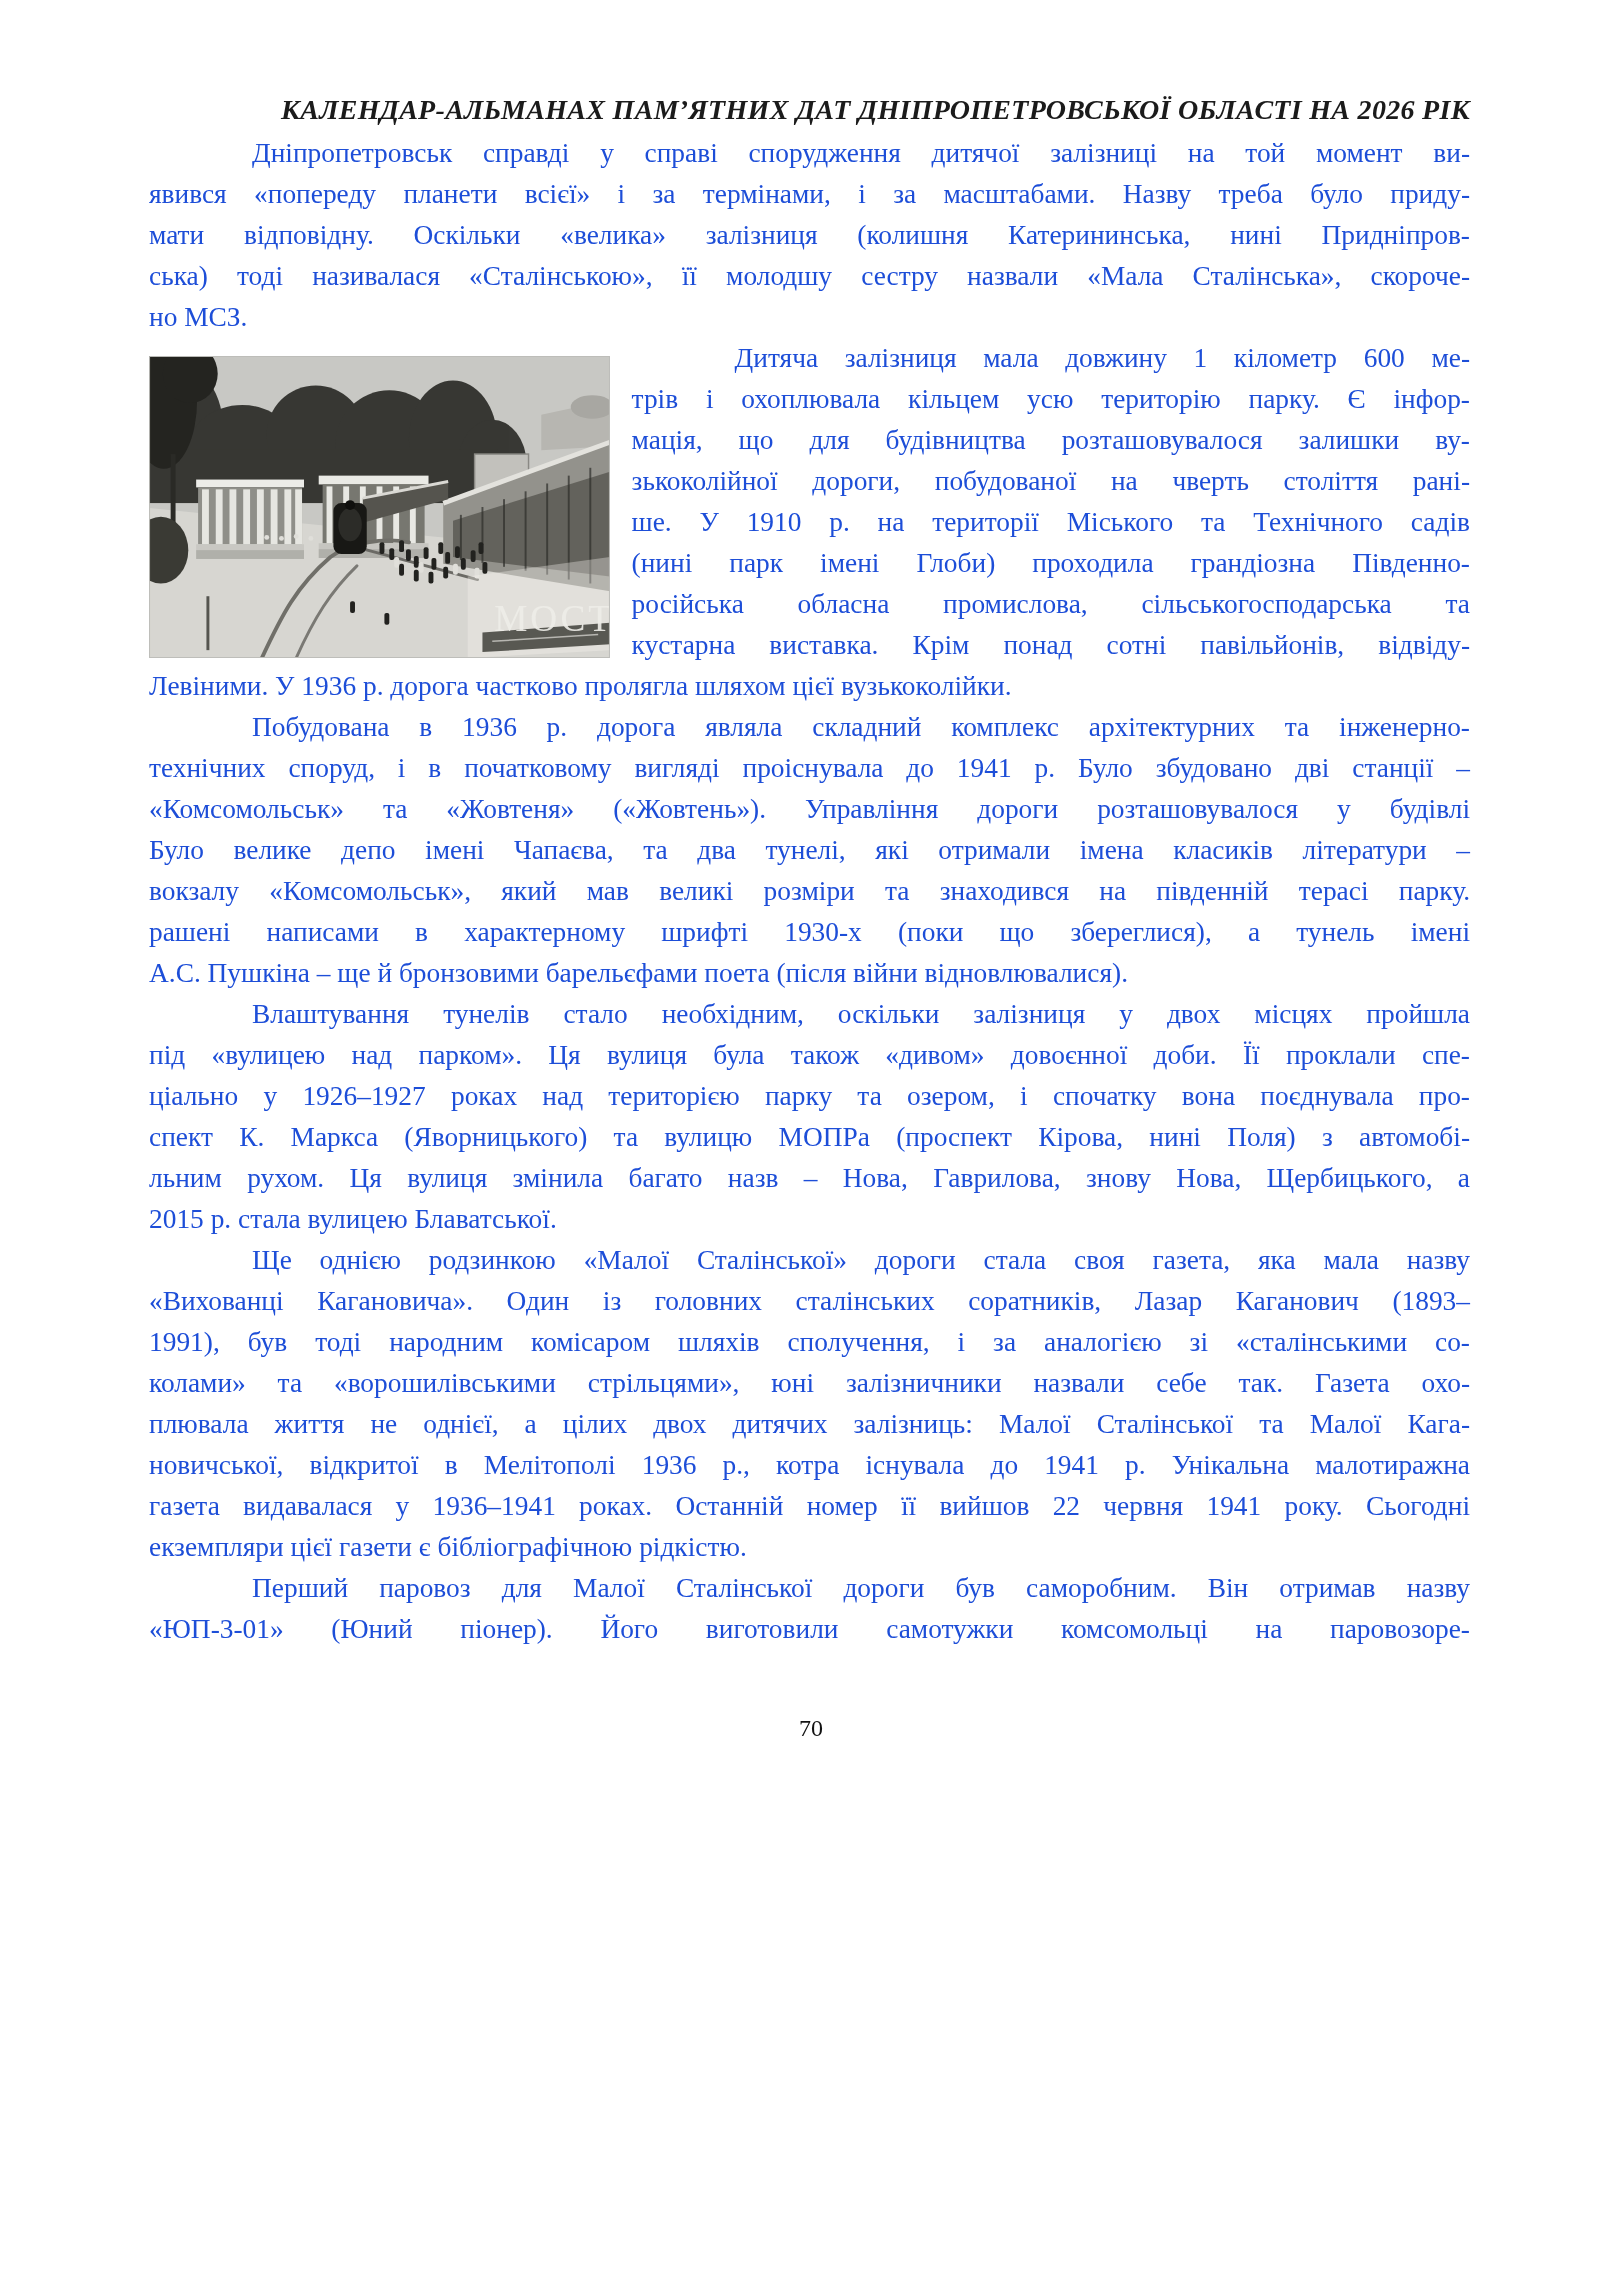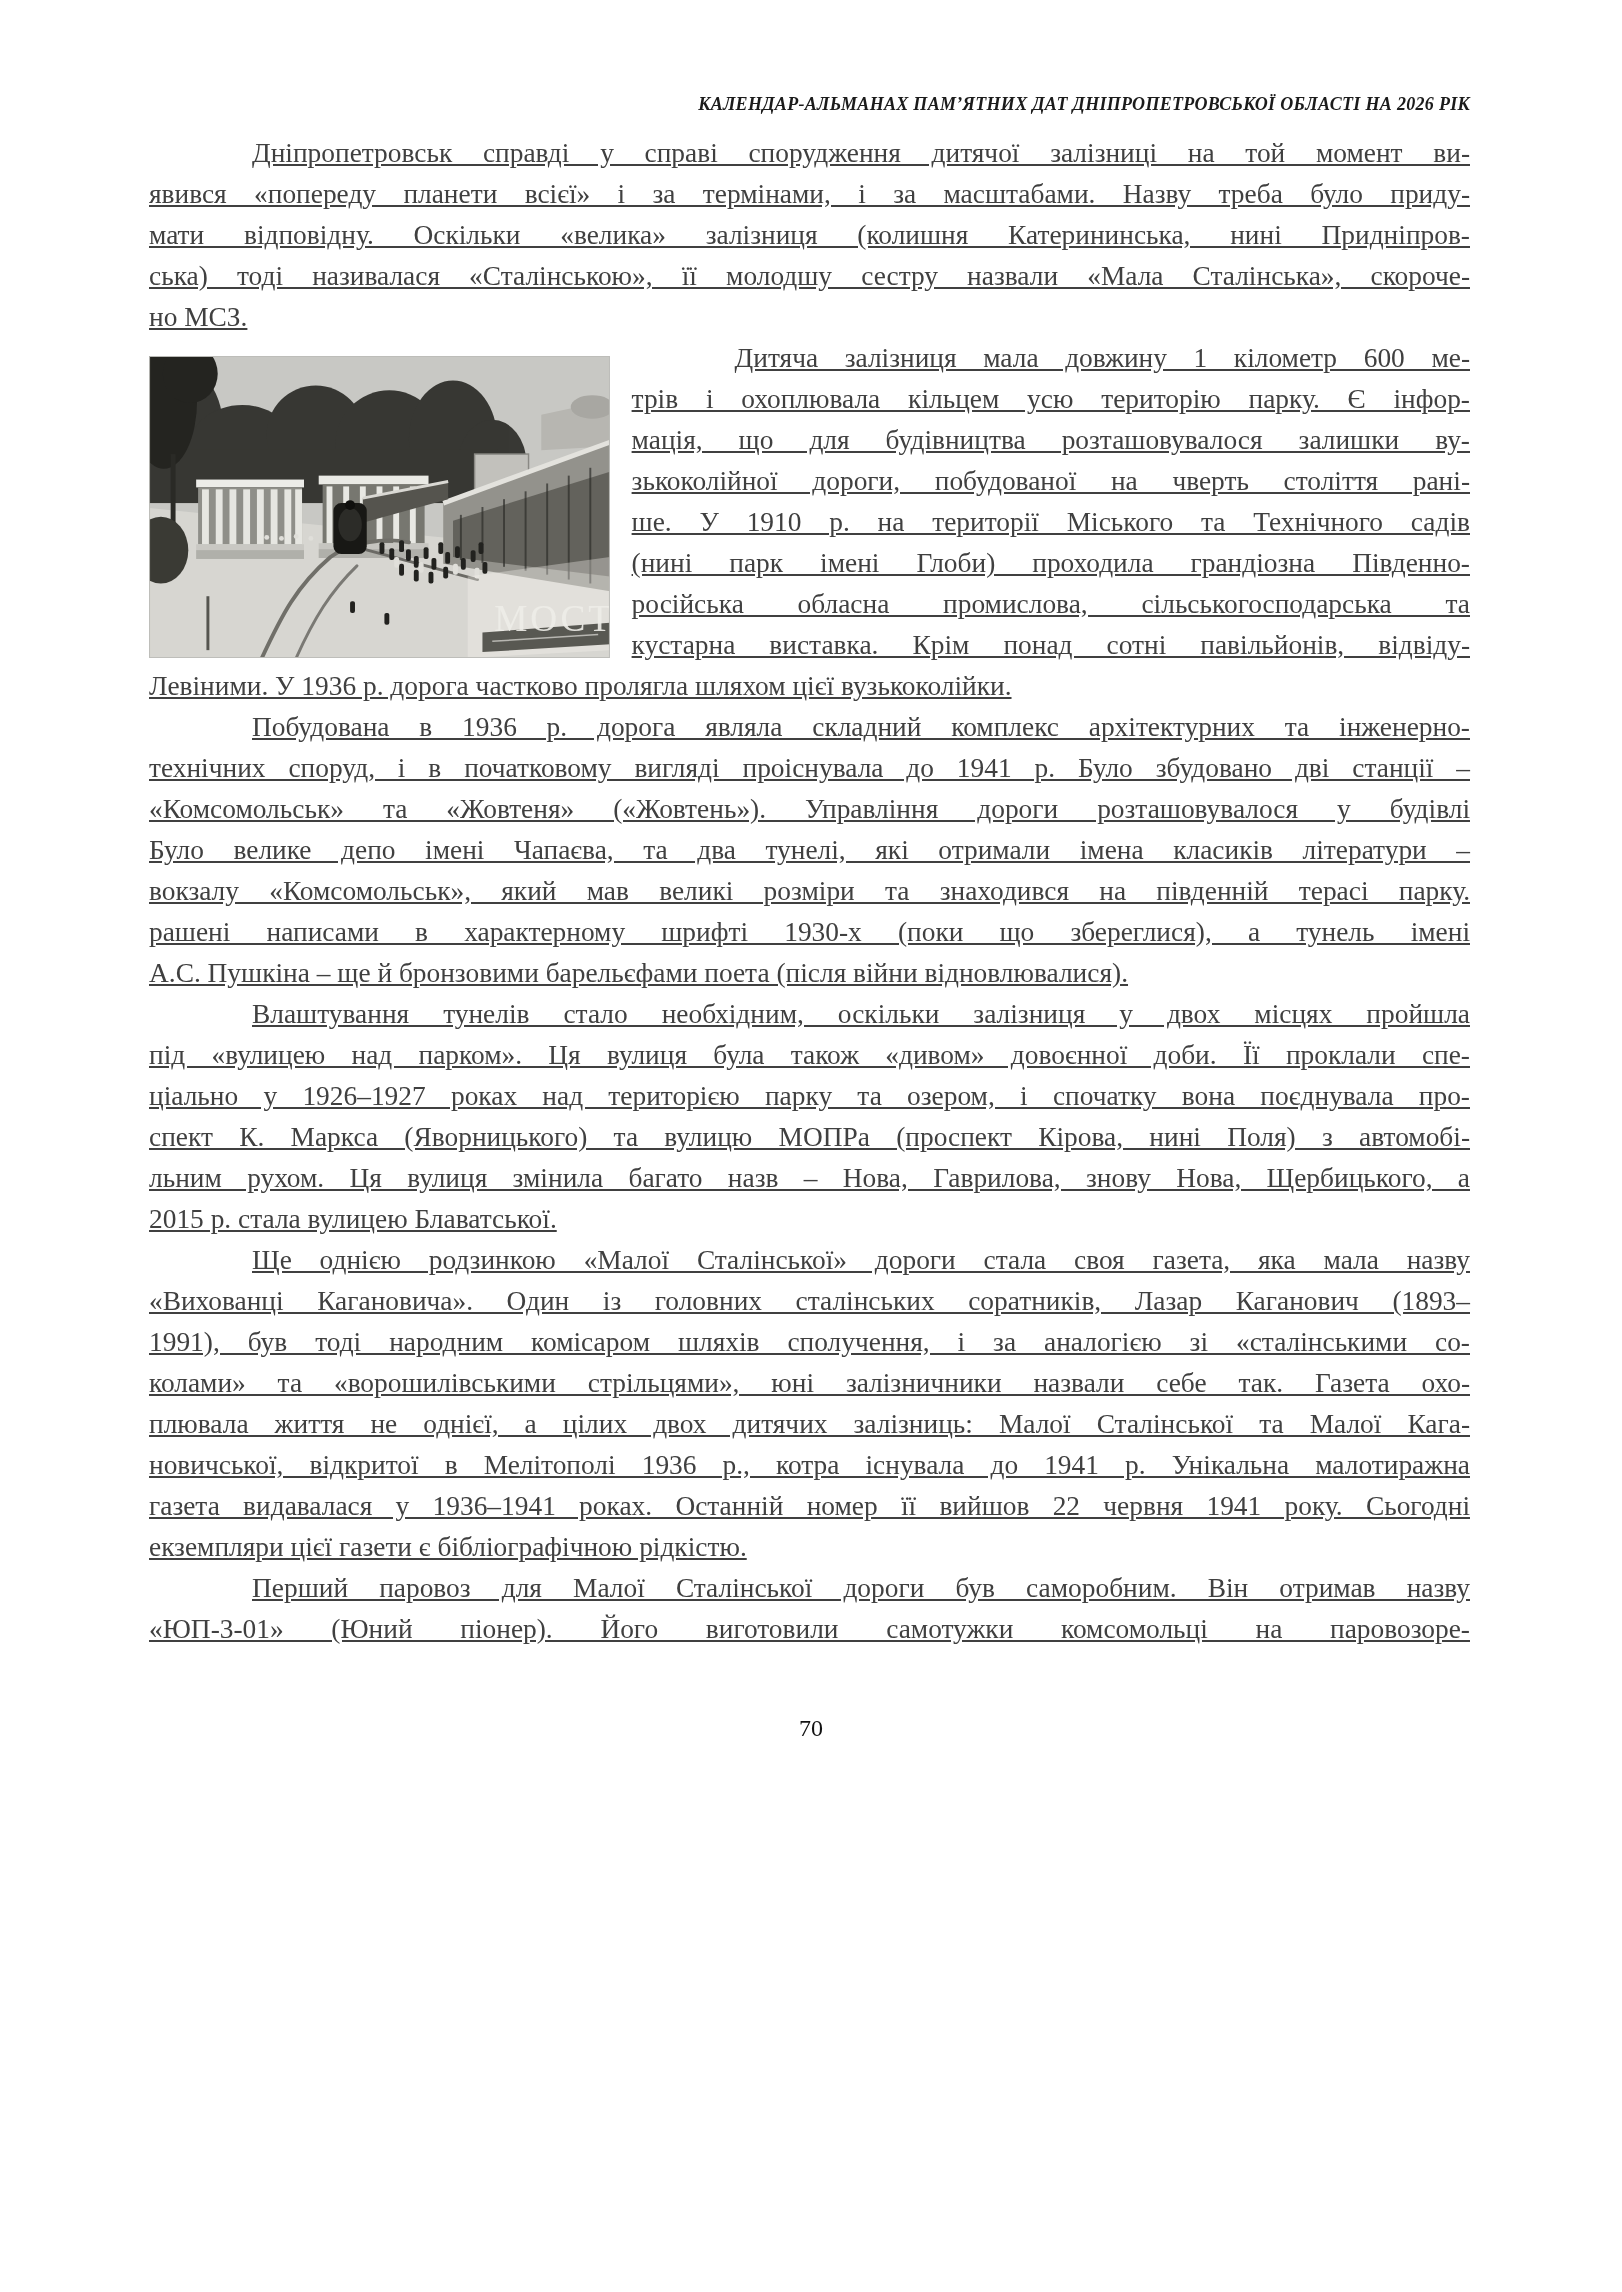--- a/index.html
+++ b/index.html
@@ -10,32 +10,31 @@
     color:#141414;
     font-family:"Liberation Serif","DejaVu Serif",serif;
     overflow:hidden;
   }
   .running-header{
     position:absolute;
     top:94px;left:149px;width:1321px;
     text-align:right;
     font-style:italic;
     font-weight:600;
-    font-size:18px;
+    font-size:28px;
     letter-spacing:0.3px;
     color:#1b1b1b;
     white-space:nowrap;
   }
   .body-text{
     position:absolute;
     left:149px;top:133px;width:1321px;
     font-size:27.4px;
     line-height:41px;
-    color:#404040;
-    text-decoration:underline;
+    color:#1d4ed8;
   }
   .para{margin:0;}
   .line{
     text-align:justify;
     text-align-last:justify;
   }
   .line.endp{text-align-last:left;}
   .line.indent{text-indent:103px;}
   .photo-wrap{
     float:left;

